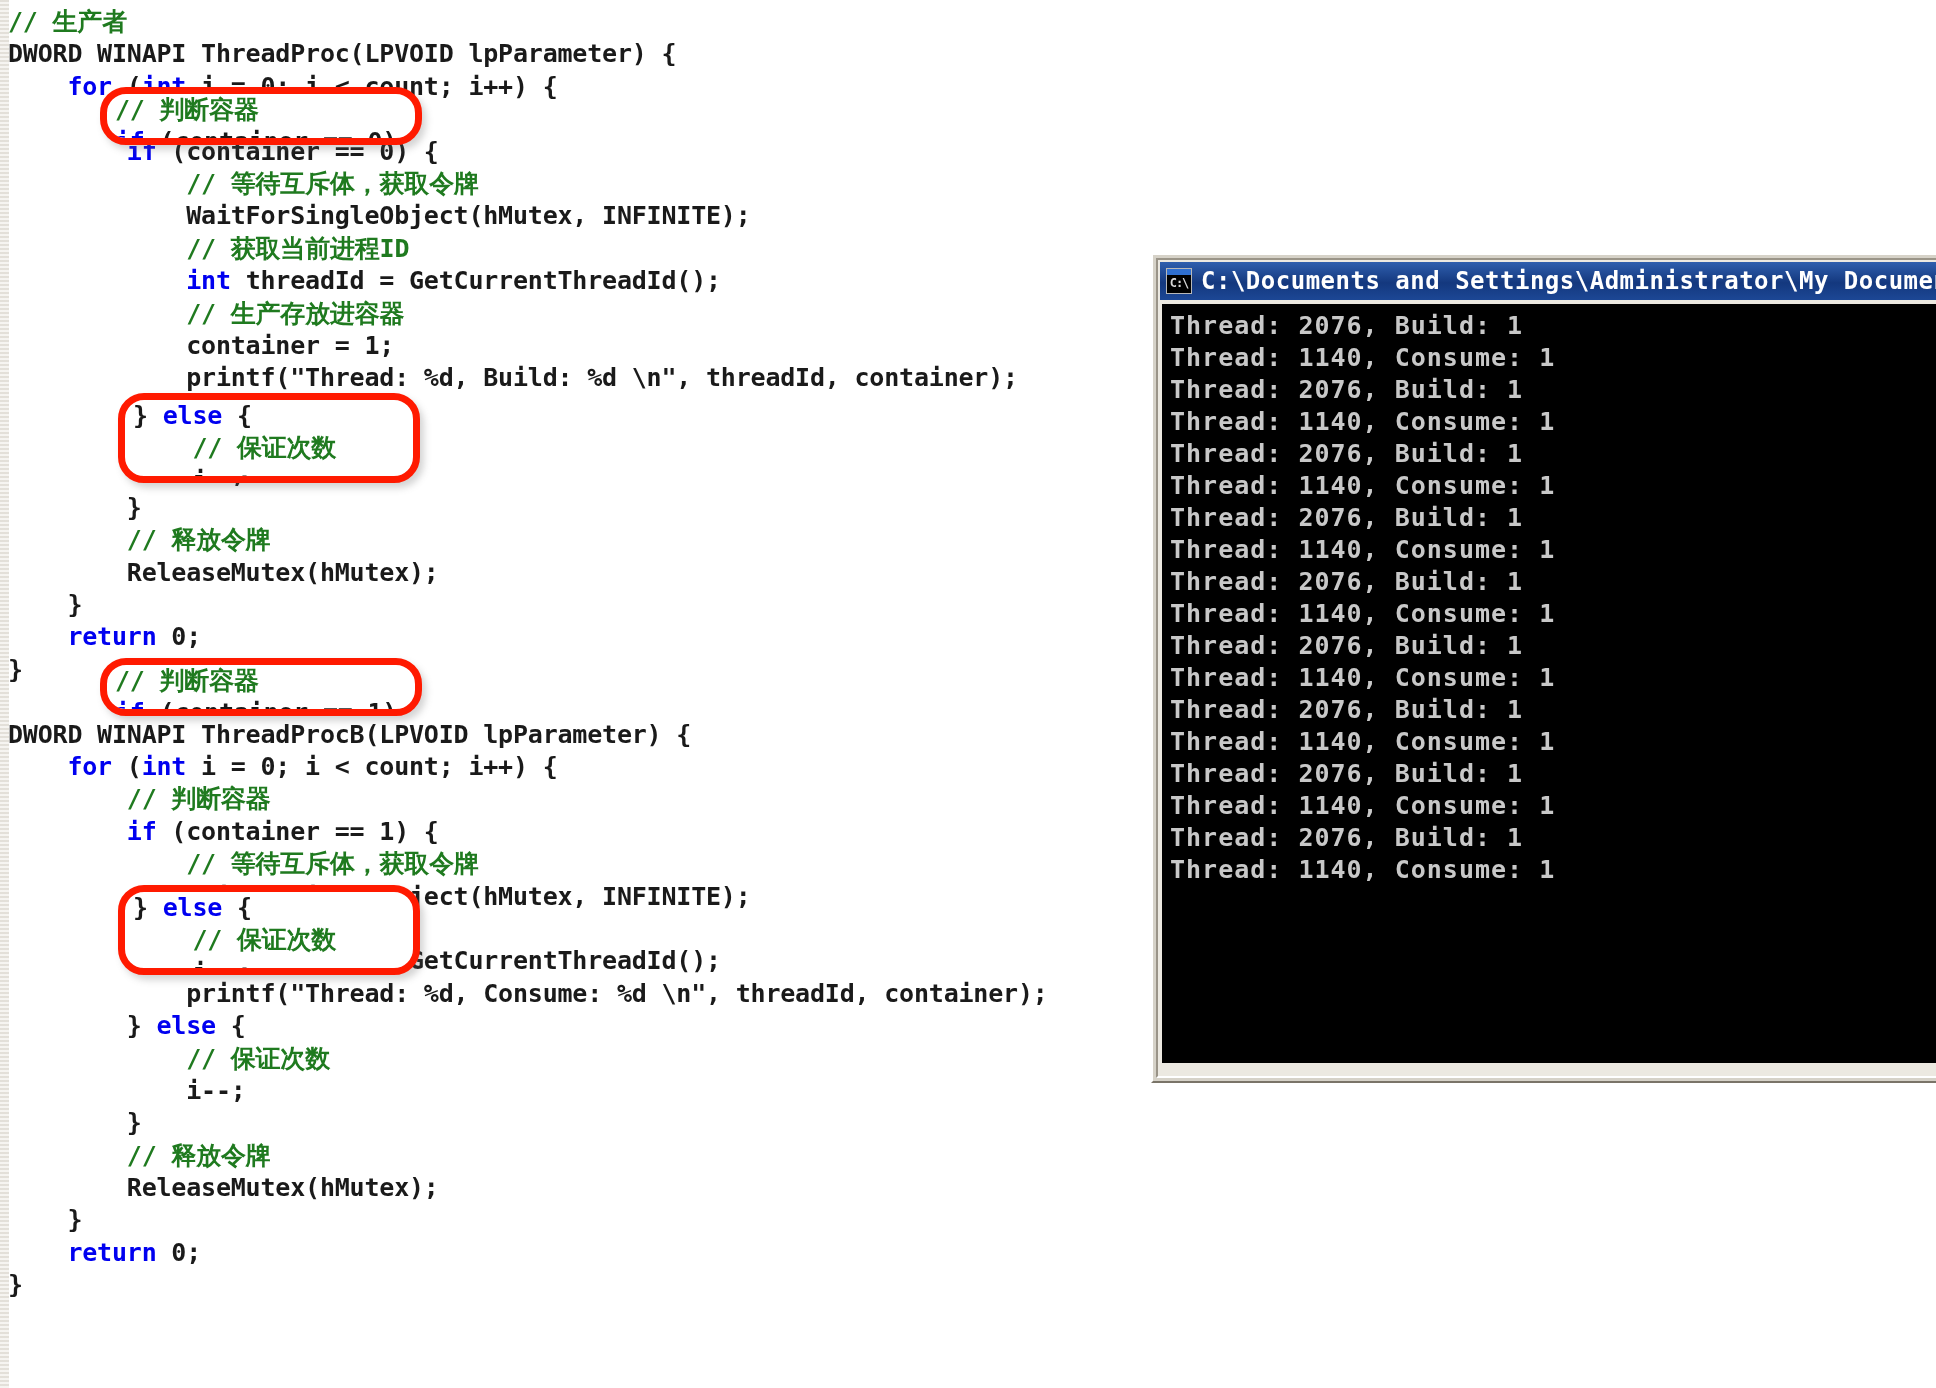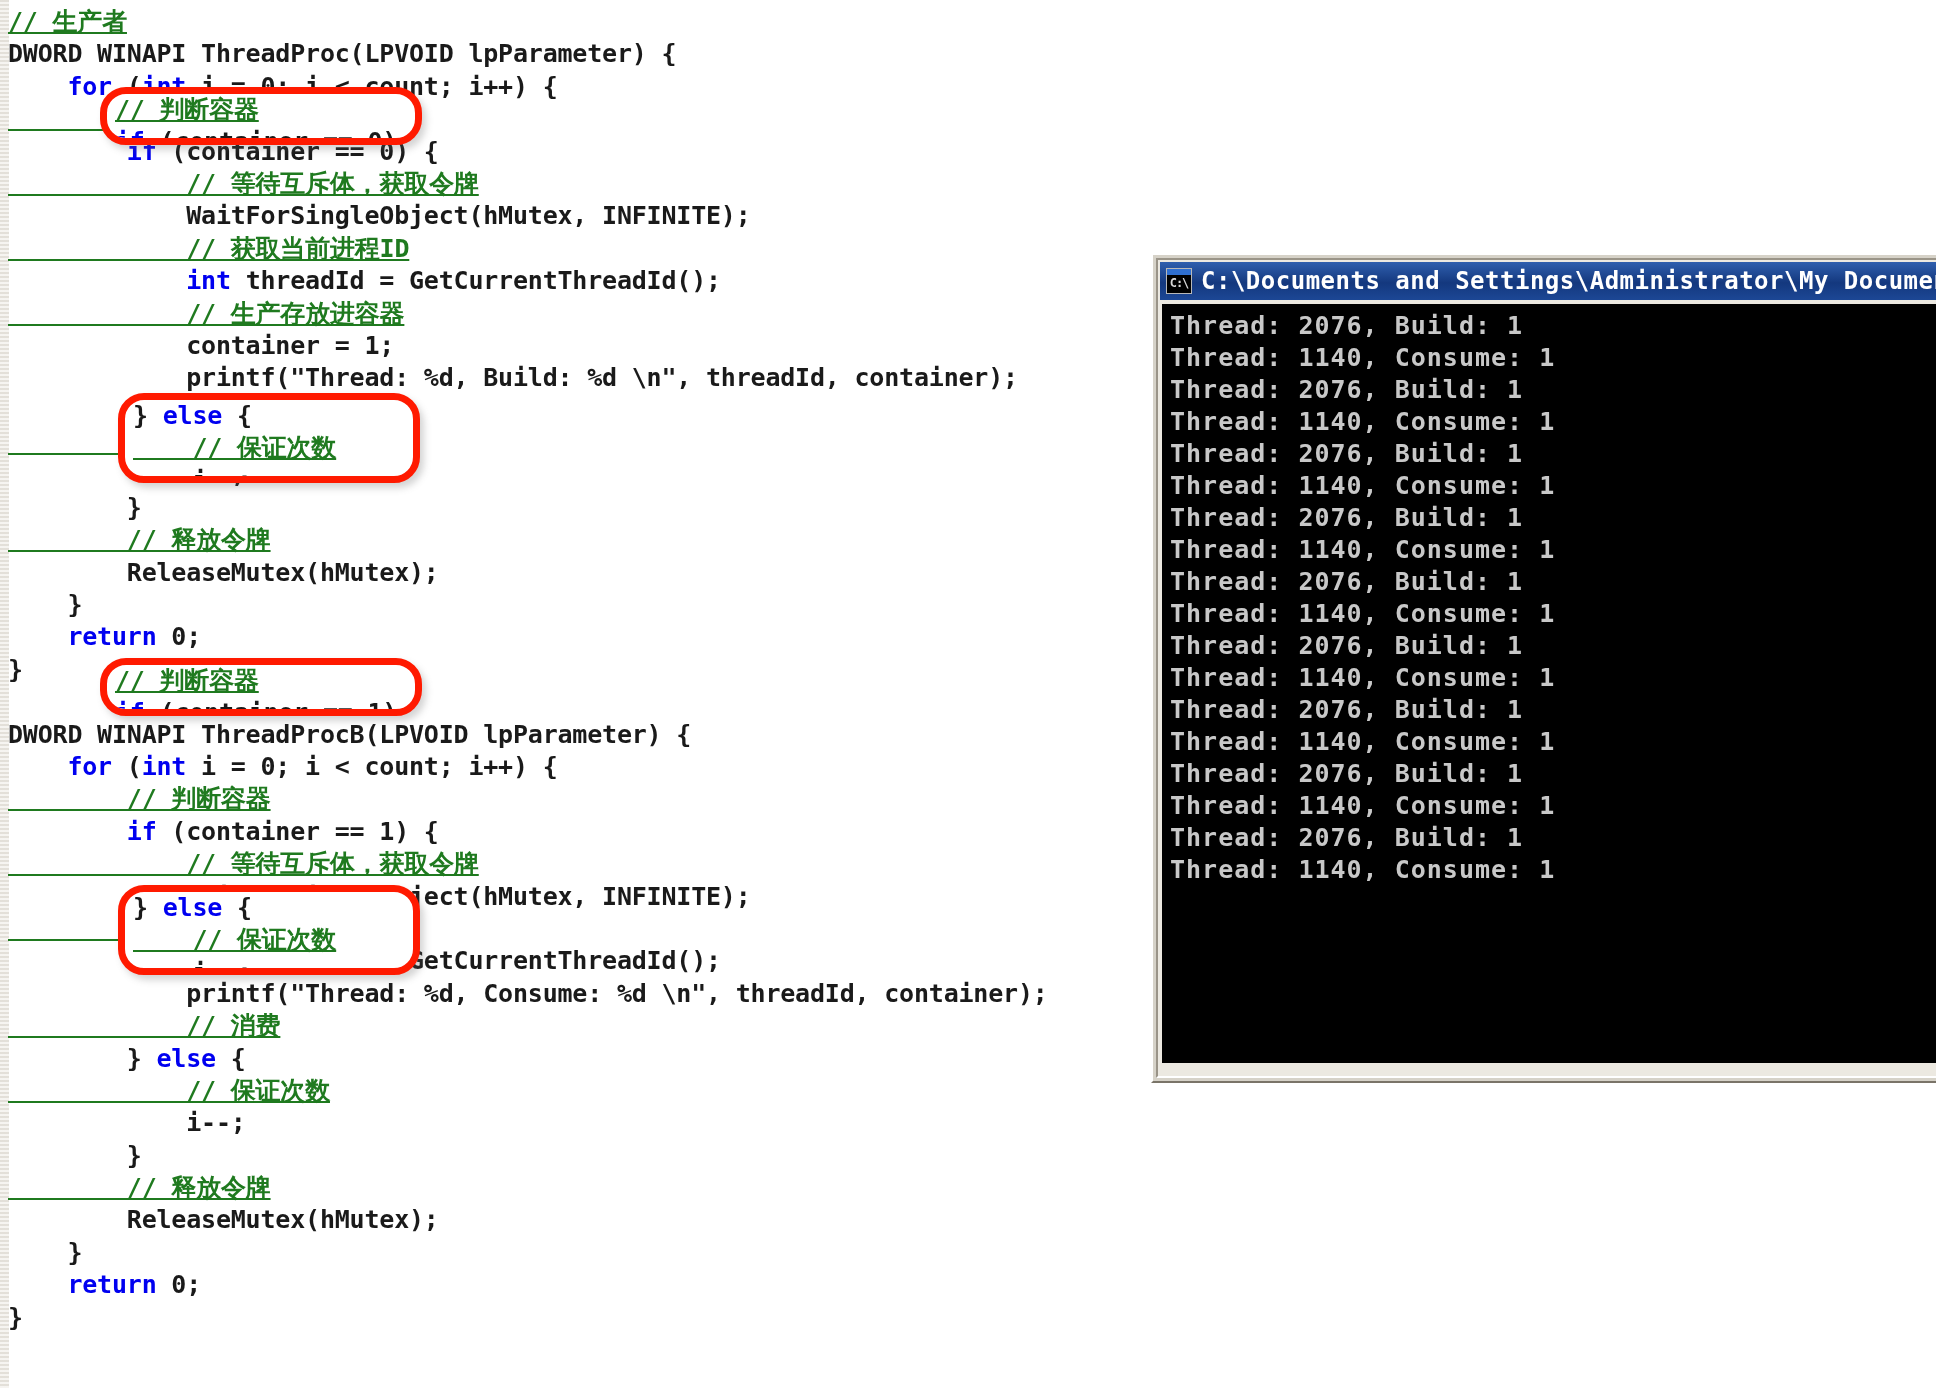--- a/index.html
+++ b/index.html
@@ -41,21 +41,21 @@
     height: 32.4px;
     line-height: 32.4px;
     white-space: pre;
     font-family: "DejaVu Sans Mono", monospace;
     font-size: 25px;
     font-weight: bold;
     color: #1a1a1a;
     letter-spacing: -0.2px;
     padding-left: 8px;
   }
-  .cmt  { color: #1f7a1f; font-weight: bold; text-decoration: underline; }
+  .cmt  { color: #1f7a1f; font-weight: bold; }
   .kw   { color: #0000f0; font-weight: bold; }
   .pl   { color: #1a1a1a; font-weight: bold; margin-top: 31px; }
 
   
   .redbox {
     position: absolute;
     background: #ffffff;
     border: 7px solid #ff1a00;
     border-radius: 26px;
     box-sizing: border-box;
@@ -195,21 +195,20 @@
       <div class="line"><span class="pl"> </span></div>
       <div class="line"><span class="pl">DWORD WINAPI ThreadProcB(LPVOID lpParameter) {</span></div>
       <div class="line"><span class="pl">    </span><span class="kw">for</span><span class="pl"> (</span><span class="kw">int</span><span class="pl"> i = 0; i &lt; count; i++) {</span></div>
       <div class="line"><span class="cmt">        // 判断容器</span></div>
       <div class="line"><span class="pl">        </span><span class="kw">if</span><span class="pl"> (container == 1) {</span></div>
       <div class="line"><span class="cmt">            // 等待互斥体，获取令牌</span></div>
       <div class="line"><span class="pl">            WaitForSingleObject(hMutex, INFINITE);</span></div>
       <div class="line"><span class="cmt">            // 获取当前进程ID</span></div>
       <div class="line"><span class="pl">            </span><span class="kw">int</span><span class="pl"> threadId = GetCurrentThreadId();</span></div>
       <div class="line"><span class="pl">            printf("Thread: %d, Consume: %d \n", threadId, container);</span></div>
-      <div class="line"><span class="cmt">            // 消费</span></div>
       <div class="line"><span class="pl">        } </span><span class="kw">else</span><span class="pl"> {</span></div>
       <div class="line"><span class="cmt">            // 保证次数</span></div>
       <div class="line"><span class="pl">            i--;</span></div>
       <div class="line"><span class="pl">        }</span></div>
       <div class="line"><span class="cmt">        // 释放令牌</span></div>
       <div class="line"><span class="pl">        ReleaseMutex(hMutex);</span></div>
       <div class="line"><span class="pl">    }</span></div>
       <div class="line"><span class="pl">    </span><span class="kw">return</span><span class="pl"> 0;</span></div>
       <div class="line"><span class="pl">}</span></div>
     </div>

